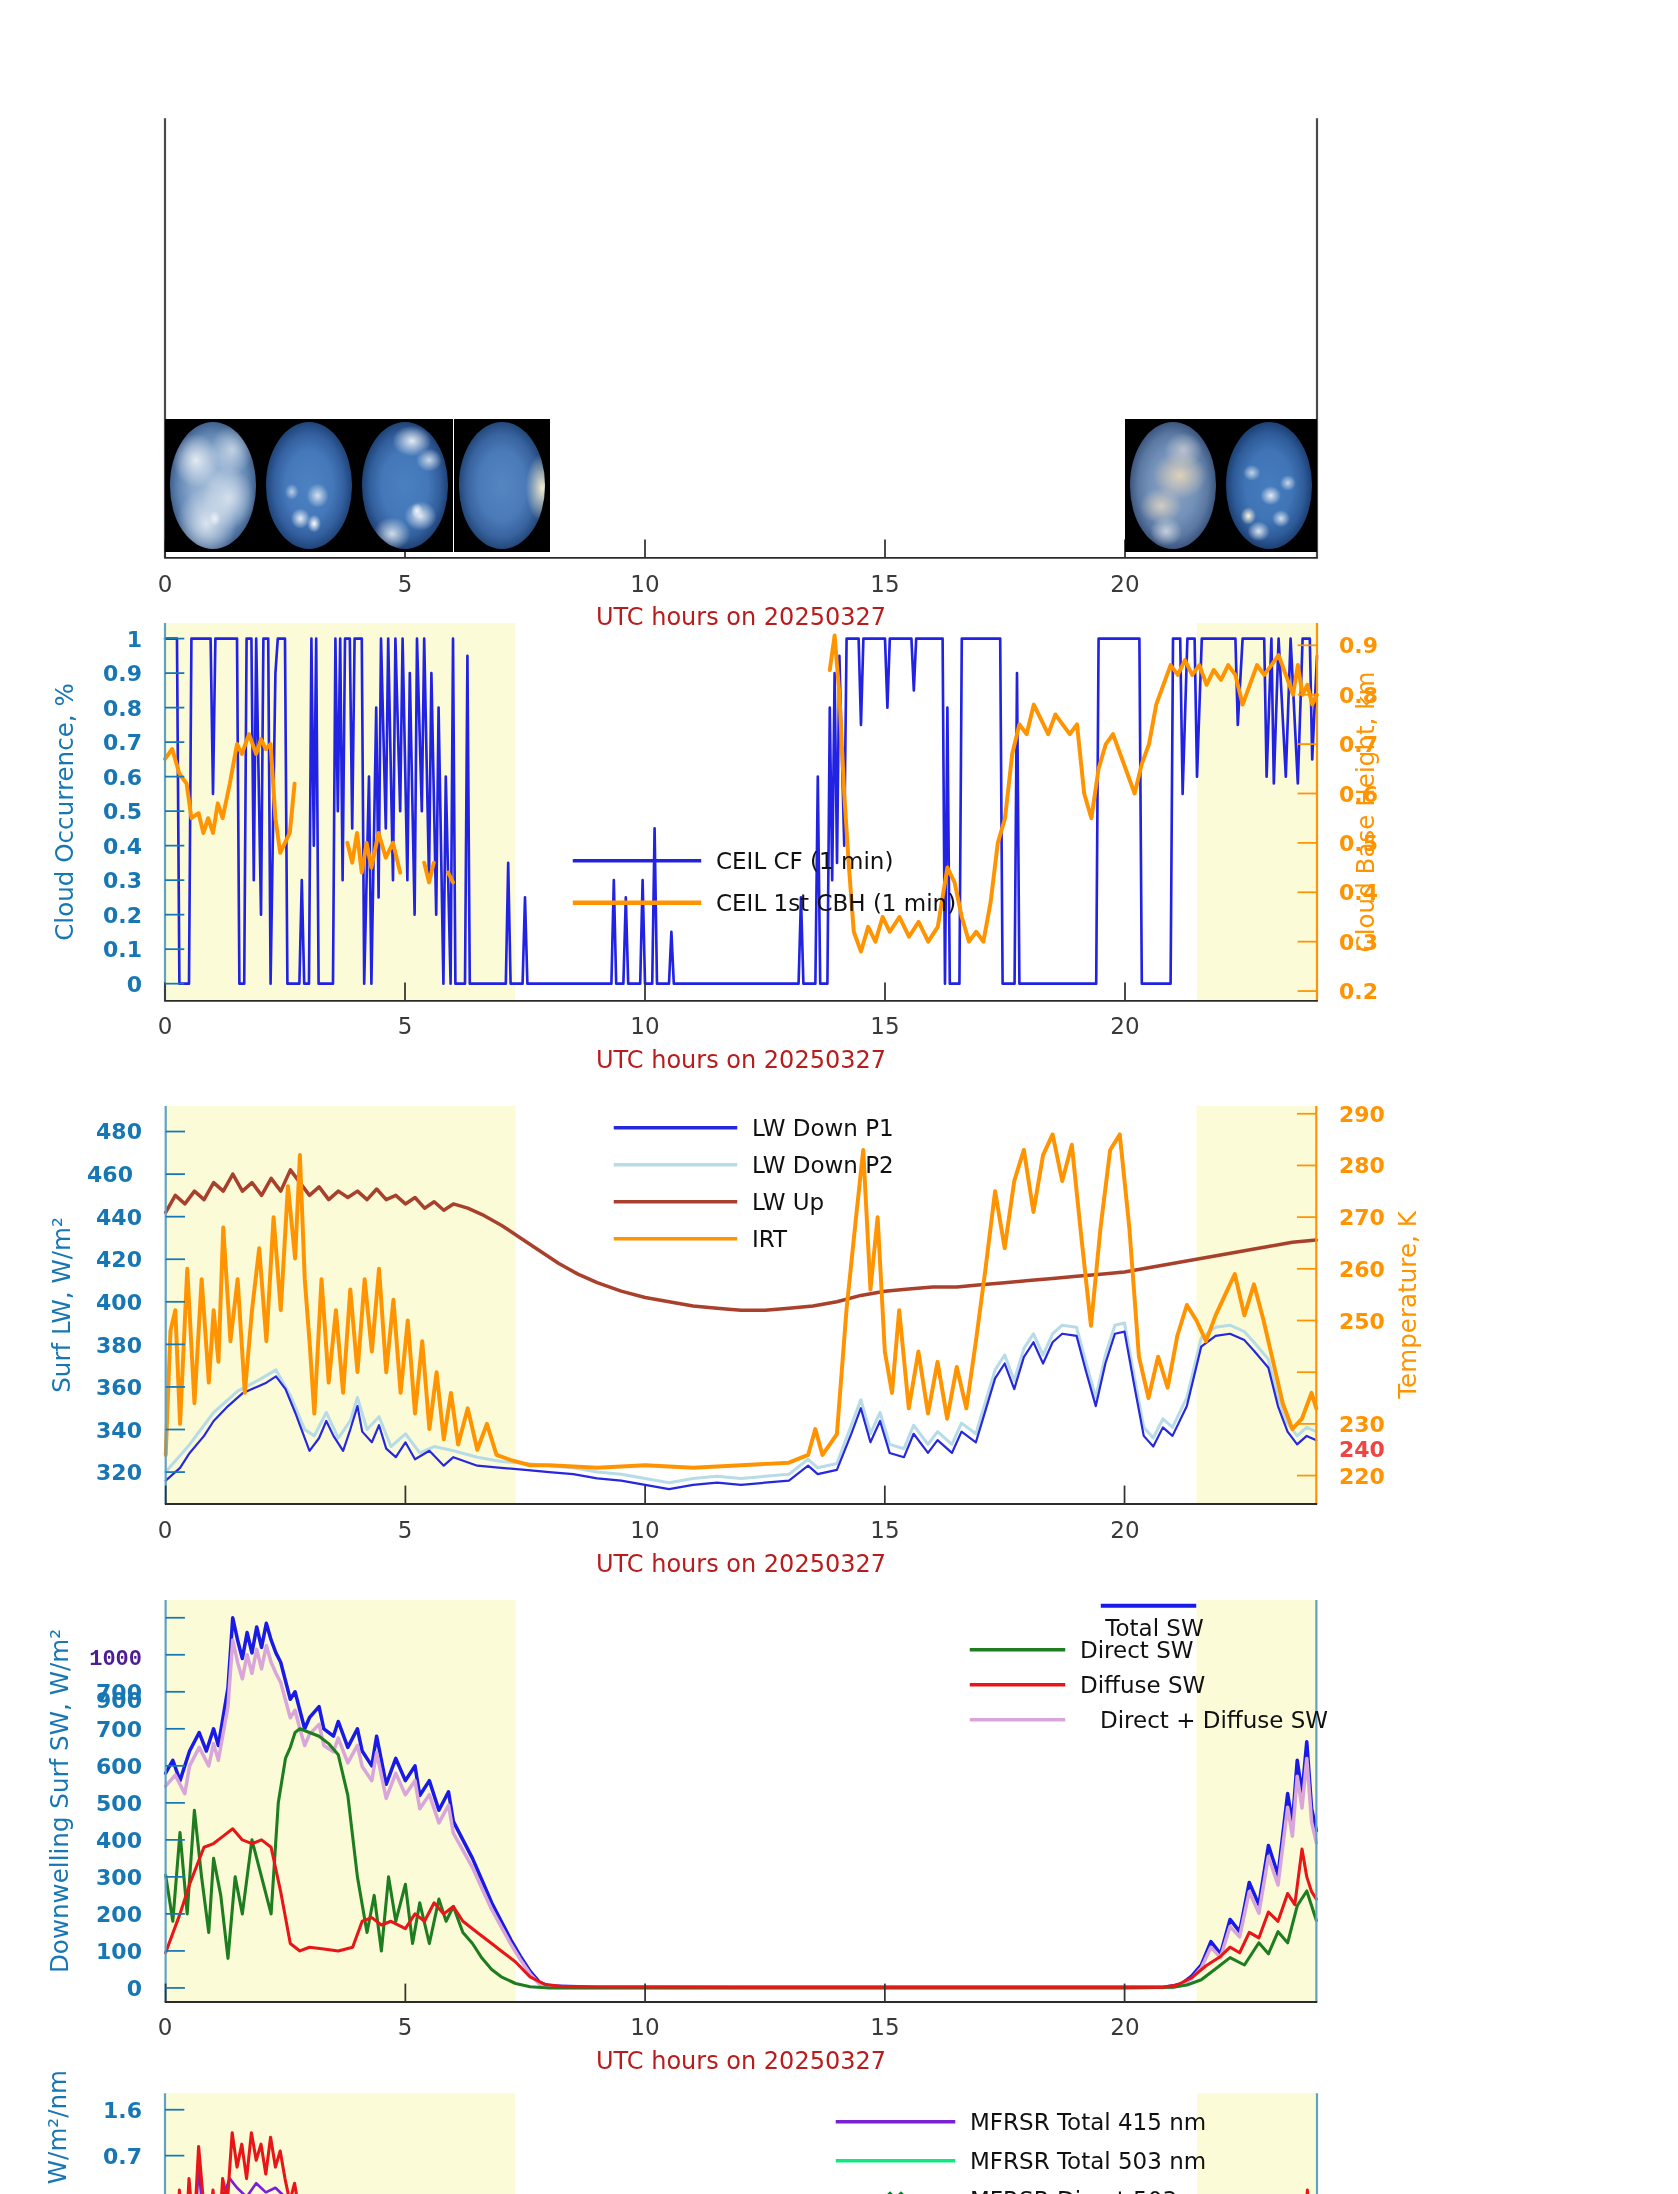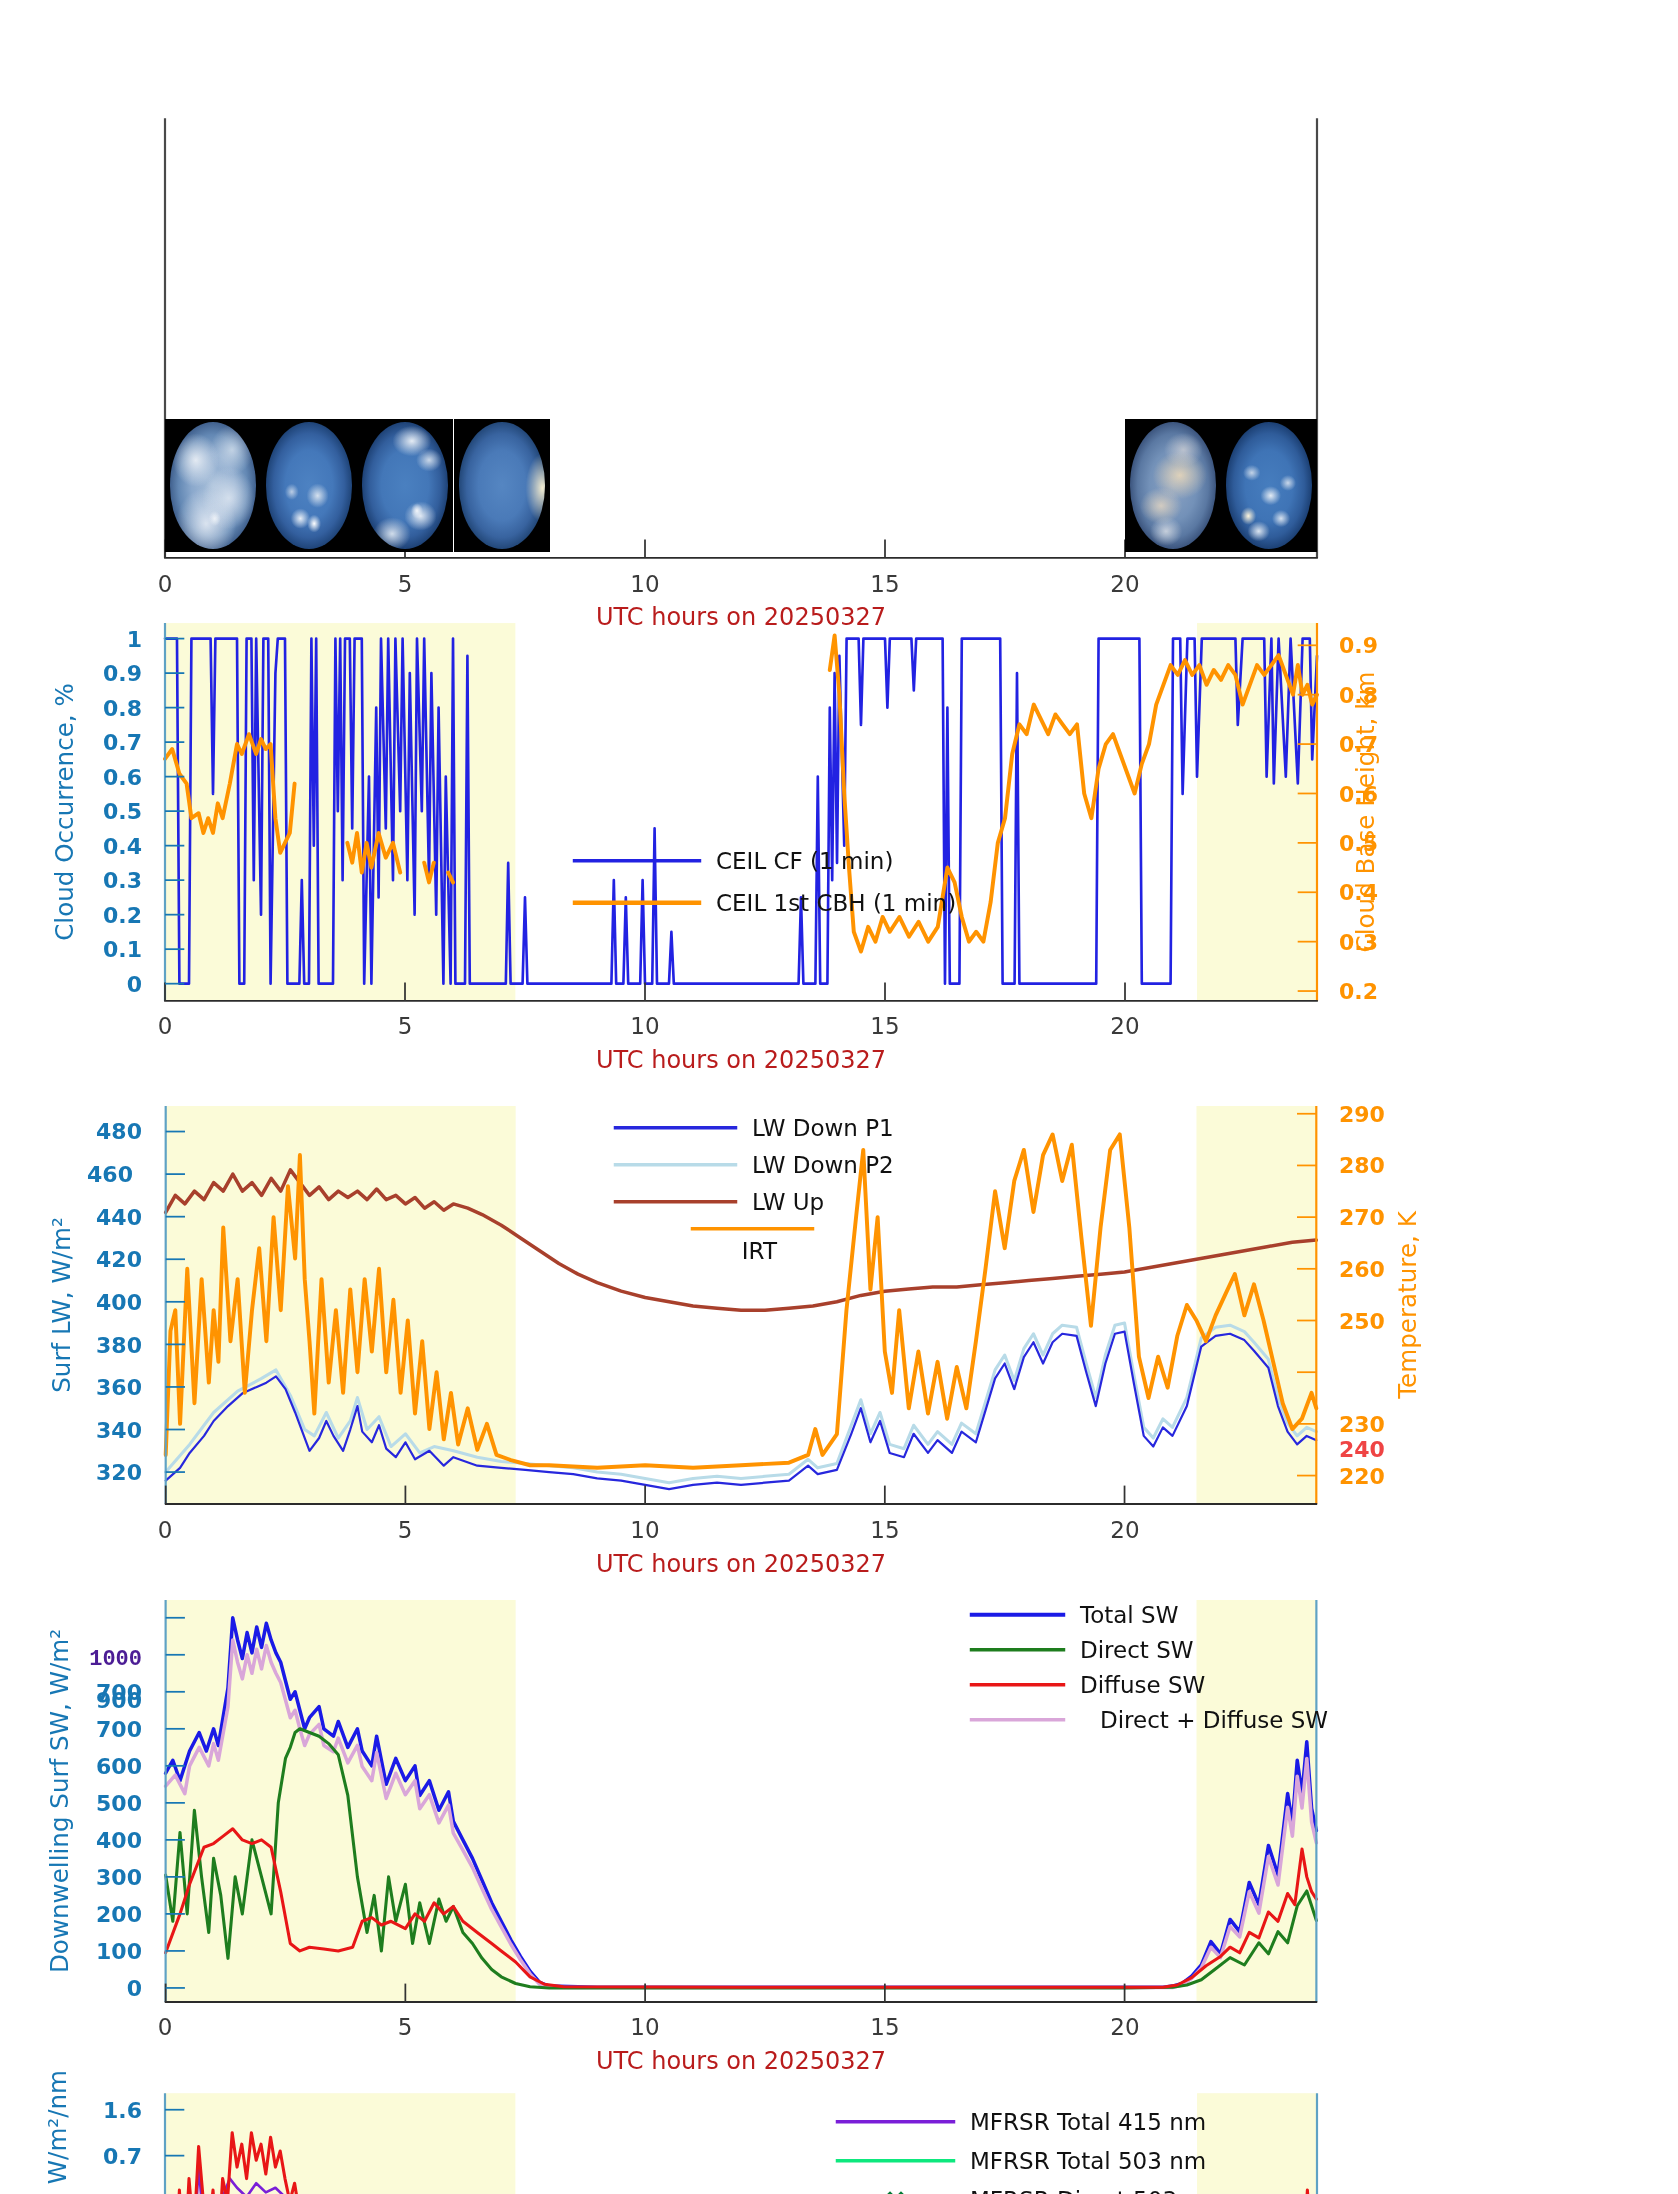--- a/index.html
+++ b/index.html
@@ -233,21 +233,21 @@
             <line x1="4" y1="20" x2="286" y2="20" stroke="#b8dbe8" stroke-width="8"></line>
           </svg>
           <div class="lg-label">LW Down P2</div>
         </div>
         <div class="lg-row" style="height: 37px;">
           <svg width="127" height="17.6" style="overflow: visible; flex: 0 0 auto;" viewBox="0 0 290 40">
             <line x1="4" y1="20" x2="286" y2="20" stroke="#a8402c" stroke-width="8"></line>
           </svg>
           <div class="lg-label">LW Up</div>
         </div>
-        <div class="lg-row" style="height: 37px; flex-direction: column;">
+        <div class="lg-row" style="height: 37px;">
           <svg width="127" height="17.6" style="overflow: visible; flex: 0 0 auto;" viewBox="0 0 290 40">
             <line x1="4" y1="20" x2="286" y2="20" stroke="#ff9300" stroke-width="8"></line>
           </svg>
           <div class="lg-label">IRT</div>
         </div>
       </div>
     </div>
   <div class="chart-host">
       <svg width="1152" height="402" style="position: absolute; left: 165px; top: 1600px; overflow: visible;" viewBox="0 0 2625 917">
         <rect x="0.0" y="0" width="798.4" height="917" fill="#fbfbd8"></rect>
@@ -286,21 +286,21 @@
       <div class="ytick-label" style="left: 142px; top: 1914px; transform: translate(-100%, -50%); color: rgb(23, 119, 180);">200</div>
       <div class="ytick-label" style="left: 142px; top: 1877px; transform: translate(-100%, -50%); color: rgb(23, 119, 180);">300</div>
       <div class="ytick-label" style="left: 142px; top: 1840px; transform: translate(-100%, -50%); color: rgb(23, 119, 180);">400</div>
       <div class="ytick-label" style="left: 142px; top: 1803px; transform: translate(-100%, -50%); color: rgb(23, 119, 180);">500</div>
       <div class="ytick-label" style="left: 142px; top: 1766px; transform: translate(-100%, -50%); color: rgb(23, 119, 180);">600</div>
       <div class="ytick-label" style="left: 142px; top: 1729px; transform: translate(-100%, -50%); color: rgb(23, 119, 180);">700</div>
       <div class="ytick-label" style="left: 142px; top: 1692px; transform: translate(-100%, -50%); color: rgb(23, 119, 180);">700</div>
       <div class="ytick-label" style="left: 142px; top: 1700px; transform: translate(-100%, -50%); color: rgb(23, 119, 180);">900</div>
       <div class="ytick-label" style="left: 142px; top: 1659px; transform: translate(-100%, -50%); color: #4c1d95; font-family: Liberation Mono, monospace;">1000</div>
       <div class="legend" style="left: 968px; top: 1597px;">
-        <div class="lg-row" style="height: 35px;">
+        <div class="lg-row" style="height: 35px; flex-direction: column;">
           <svg width="99" height="17.6" style="overflow: visible; flex: 0 0 auto;" viewBox="0 0 225 40">
             <line x1="4" y1="20" x2="221" y2="20" stroke="#1a1ae6" stroke-width="9"></line>
           </svg>
           <div class="lg-label">Total SW</div>
         </div>
         <div class="lg-row" style="height: 35px;">
           <svg width="99" height="17.6" style="overflow: visible; flex: 0 0 auto;" viewBox="0 0 225 40">
             <line x1="4" y1="20" x2="221" y2="20" stroke="#1e7d1e" stroke-width="8"></line>
           </svg>
           <div class="lg-label">Direct SW</div>

